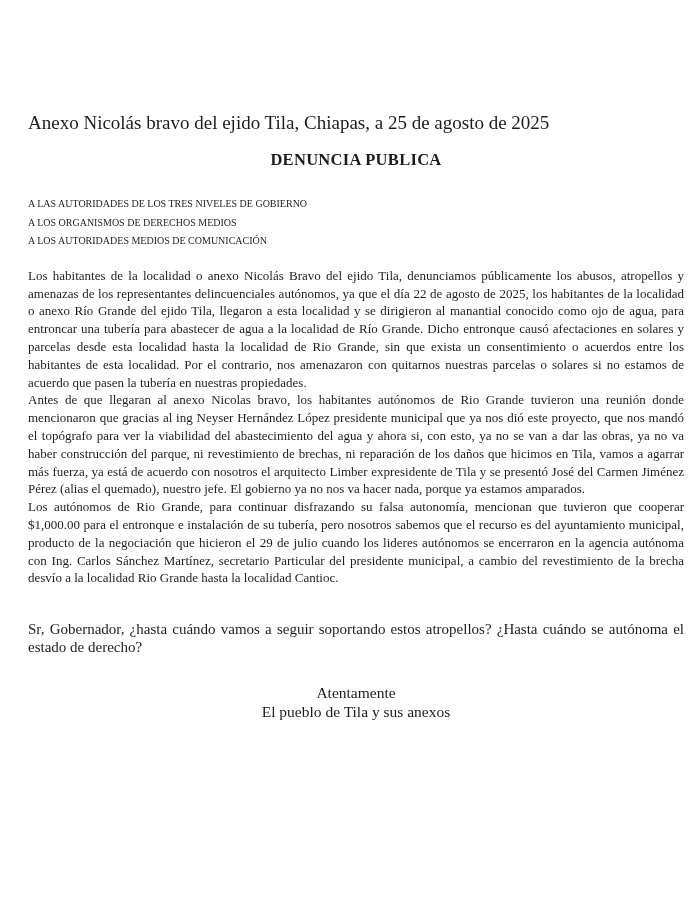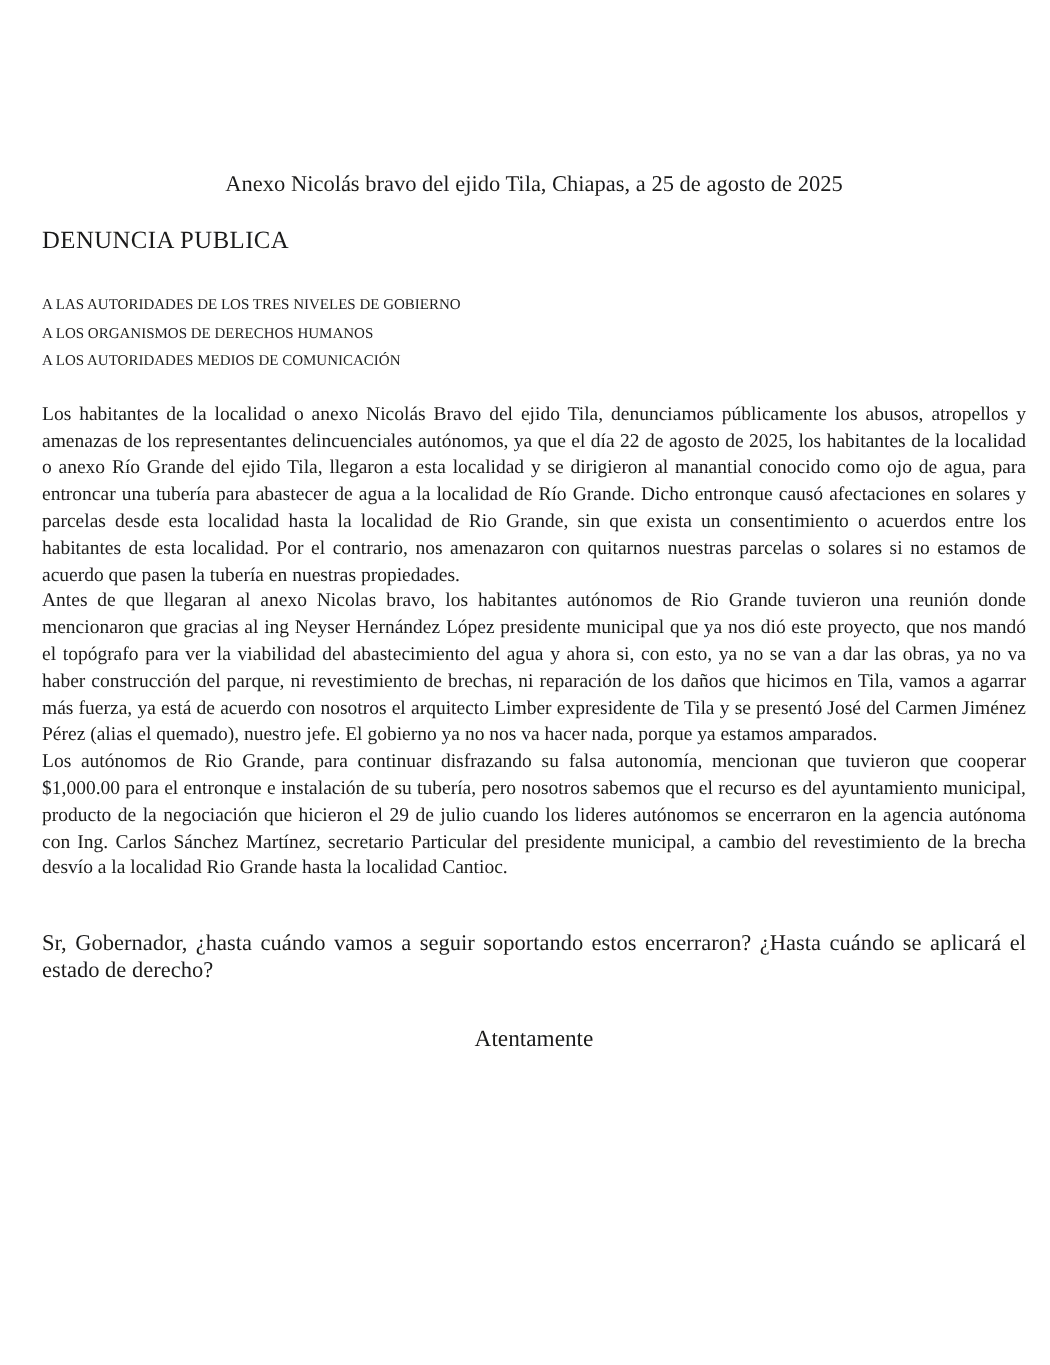--- a/index.html
+++ b/index.html
@@ -13,30 +13,30 @@
     height: 910px;
     box-sizing: border-box;
     background: #fdfdfc;
     padding: 114px 16px 0 28px;
     font-family: "Liberation Serif", "DejaVu Serif", serif;
     color: #1f1f1f;
     overflow: hidden;
     filter: blur(0.3px) contrast(1.04);
   }
   .date-line {
-    text-align: center;
-    font-size: 15px;
+    text-align: left;
+    font-size: 19px;
     line-height: 18px;
     white-space: nowrap;
   }
   .doc-title {
     margin-top: 18px;
-    text-align: left;
+    text-align: center;
     font-size: 16.5px;
-    font-weight: 400;
+    font-weight: 700;
     letter-spacing: 0.3px;
     line-height: 19px;
   }
   .addressees {
     margin-top: 26px;
     font-size: 10px;
     line-height: 18.6px;
   }
   .addressees div {
     margin: 0;
@@ -75,31 +75,32 @@
 <body>
 
 <div class="page">
 
   <div class="date-line">Anexo Nicolás bravo del ejido Tila, Chiapas, a 25 de agosto de 2025</div>
 
   <div class="doc-title">DENUNCIA PUBLICA</div>
 
   <div class="addressees">
     <div>A LAS AUTORIDADES DE LOS TRES NIVELES DE GOBIERNO</div>
-    <div>A LOS ORGANISMOS DE DERECHOS HUMANOS</div>
+    <div>A LOS ORGANISMOS DE DERECHOS MEDIOS</div>
     <div>A LOS AUTORIDADES MEDIOS DE COMUNICACIÓN</div>
   </div>
 
   <div class="body-text">
     <p>Los habitantes de la localidad o anexo Nicolás Bravo del ejido Tila, denunciamos públicamente los abusos, atropellos y amenazas de los representantes delincuenciales autónomos, ya que el día 22 de agosto de 2025, los habitantes de la localidad o anexo Río Grande del ejido Tila, llegaron a esta localidad y se dirigieron al manantial conocido como ojo de agua, para entroncar una tubería para abastecer de agua a la localidad de Río Grande. Dicho entronque causó afectaciones en solares y parcelas desde esta localidad hasta la localidad de Rio Grande, sin que exista un consentimiento o acuerdos entre los habitantes de esta localidad. Por el contrario, nos amenazaron con quitarnos nuestras parcelas o solares si no estamos de acuerdo que pasen la tubería en nuestras propiedades.</p>
     <p>Antes de que llegaran al anexo Nicolas bravo, los habitantes autónomos de Rio Grande tuvieron una reunión donde mencionaron que gracias al ing Neyser Hernández López presidente municipal que ya nos dió este proyecto, que nos mandó el topógrafo para ver la viabilidad del abastecimiento del agua y ahora si, con esto, ya no se van a dar las obras, ya no va haber construcción del parque, ni revestimiento de brechas, ni reparación de los daños que hicimos en Tila, vamos a agarrar más fuerza, ya está de acuerdo con nosotros el arquitecto Limber expresidente de Tila y se presentó José del Carmen Jiménez Pérez (alias el quemado), nuestro jefe. El gobierno ya no nos va hacer nada, porque ya estamos amparados.</p>
     <p>Los autónomos de Rio Grande, para continuar disfrazando su falsa autonomía, mencionan que tuvieron que cooperar $1,000.00 para el entronque e instalación de su tubería, pero nosotros sabemos que el recurso es del ayuntamiento municipal, producto de la negociación que hicieron el 29 de julio cuando los lideres autónomos se encerraron en la agencia autónoma con Ing. Carlos Sánchez Martínez, secretario Particular del presidente municipal, a cambio del revestimiento de la brecha desvío a la localidad Rio Grande hasta la localidad Cantioc.</p>
   </div>
 
   <div class="closing-question">
-    <p>Sr, Gobernador, ¿hasta cuándo vamos a seguir soportando estos encerraron? ¿Hasta cuándo se aplicará el estado de derecho?</p>
+    <p>Sr, Gobernador, ¿hasta cuándo vamos a seguir soportando estos atropellos? ¿Hasta cuándo se autónoma el estado de derecho?</p>
   </div>
 
   <div class="signature">
     <div>Atentamente</div>
+    <div>El pueblo de Tila y sus anexos</div>
   </div>
 
 </div>
 
 </body></html>

